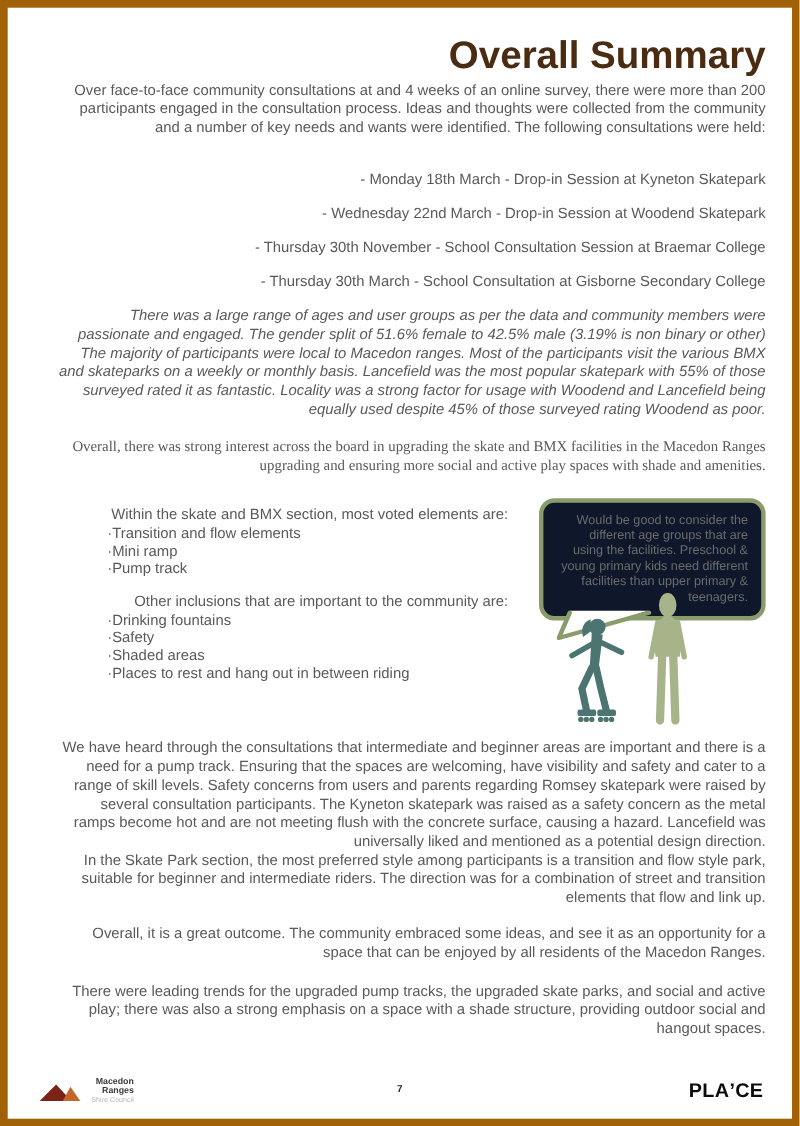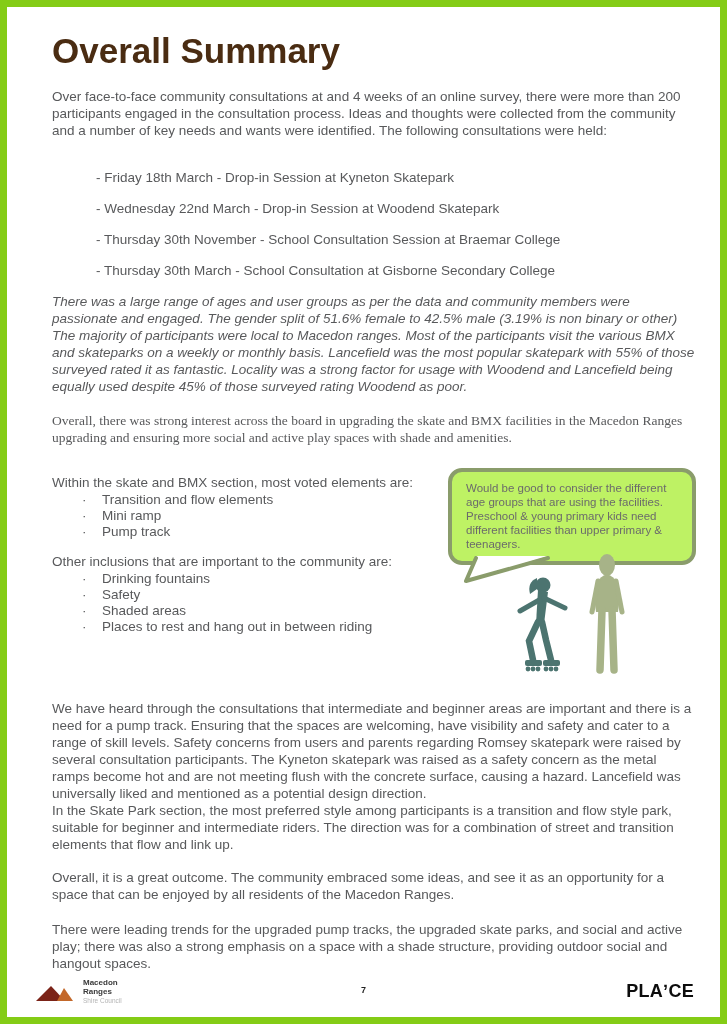--- a/index.html
+++ b/index.html
@@ -1,72 +1,73 @@
 <!DOCTYPE html>
 <html><head>
 <meta charset="utf-8">
 <style>
   html,body{margin:0;padding:0;background:#ffffff;}
   .page{
     position:relative;
     width:727px;height:1024px;
     box-sizing:border-box;
-    border:7px solid #84cc16;
+    border:7px solid #a16207;
     background:#ffffff;
     font-family:"Liberation Sans", sans-serif;
     overflow:hidden;
     padding:24px 24px 0 45px;
+    text-align:right;
   }
   h1.title{
     margin:0;
     font-size:35px;
     font-weight:bold;
     color:#4a2c12;
     line-height:1.15;
   }
   .body{
     font-size:13.5px;
     line-height:17px;
     color:#58595b;
     margin:0;
     max-width:646px;
   }
   .pline{display:block;}
-  .intro{margin-top:17px;}
+  .intro{margin-top:2px;}
   .consultations{margin:30px 0 0 44px;}
   .consult-item{
     font-size:13.5px;line-height:17px;color:#58595b;
     margin-bottom:14px;
   }
   .para-demographics{margin-top:14px;font-style:italic;}
   .para-interest{margin-top:17px;font-family:Liberation Serif, serif;}
   .mid-section{position:relative;margin-top:28px;height:212px;}
   .left-col{width:410px;}
   .dotlist{list-style:none;margin:1px 0 0 0;padding:0 0 0 30px;}
   .dotlist li{
     display:flex;
     font-size:13.5px;line-height:16px;color:#58595b;
   }
   .dotlist .marker{width:20px;flex:0 0 20px;color:#58595b;}
   .inclusions-heading{margin-top:13px;}
   .callout{
     position:absolute;top:-6px;right:0;
-    width:248px;box-sizing:border-box;
+    width:206px;box-sizing:border-box;
     border:4px solid #8a9c6b;
     border-radius:14px;
-    background:#bef264;
+    background:#0f172a;
     padding:9px 12px 10px 14px;
   }
   .callout-text{
     font-size:11.5px;line-height:14px;color:#6b6b6b;
   }
   .tail{position:absolute;left:12px;bottom:-22px;}
   .skater{position:absolute;left:460px;top:100px;}
   .stander{position:absolute;left:524px;top:80px;}
-  .para-heard{margin-top:14px;}
+  .para-heard{}
   .para-outcome{margin-top:16px;}
   .para-trends{margin-top:18px;}
   .footer-logo{
     position:absolute;left:28px;bottom:13px;
     display:flex;align-items:center;gap:6px;
   }
   .logo-name{font-size:8px;font-weight:bold;color:#3a3a3a;line-height:8.5px;}
   .logo-sub{font-size:6.5px;color:#b4b4b4;margin-top:1px;}
   .page-number{
     position:absolute;left:50%;transform:translateX(-50%);bottom:22px;
@@ -81,21 +82,21 @@
 </head>
 <body>
 
 <div class="page">
 
   <h1 class="title">Overall Summary</h1>
 
   <p class="body intro">Over face-to-face community consultations at and 4 weeks of an online survey, there were more than 200 participants engaged in the consultation process. Ideas and thoughts were collected from the community and a number of key needs and wants were identified. The following consultations were held:</p>
 
   <div class="consultations">
-    <div class="consult-item">- Friday 18th March - Drop-in Session at Kyneton Skatepark</div>
+    <div class="consult-item">- Monday 18th March - Drop-in Session at Kyneton Skatepark</div>
     <div class="consult-item">- Wednesday 22nd March - Drop-in Session at Woodend Skatepark</div>
     <div class="consult-item">- Thursday 30th November - School Consultation Session at Braemar College</div>
     <div class="consult-item">- Thursday 30th March - School Consultation at Gisborne Secondary College</div>
   </div>
 
   <p class="body para-demographics">There was a large range of ages and user groups as per the data and community members were passionate and engaged. The gender split of 51.6% female to 42.5% male (3.19% is non binary or other) The majority of participants were local to Macedon ranges. Most of the participants visit the various BMX and skateparks on a weekly or monthly basis. Lancefield was the most popular skatepark with 55% of those surveyed rated it as fantastic. Locality was a strong factor for usage with Woodend and Lancefield being equally used despite 45% of those surveyed rating Woodend as poor.</p>
 
   <p class="body para-interest">Overall, there was strong interest across the board in upgrading the skate and BMX facilities in the Macedon Ranges upgrading and ensuring more social and active play spaces with shade and amenities.</p>
 
   <div class="mid-section">

